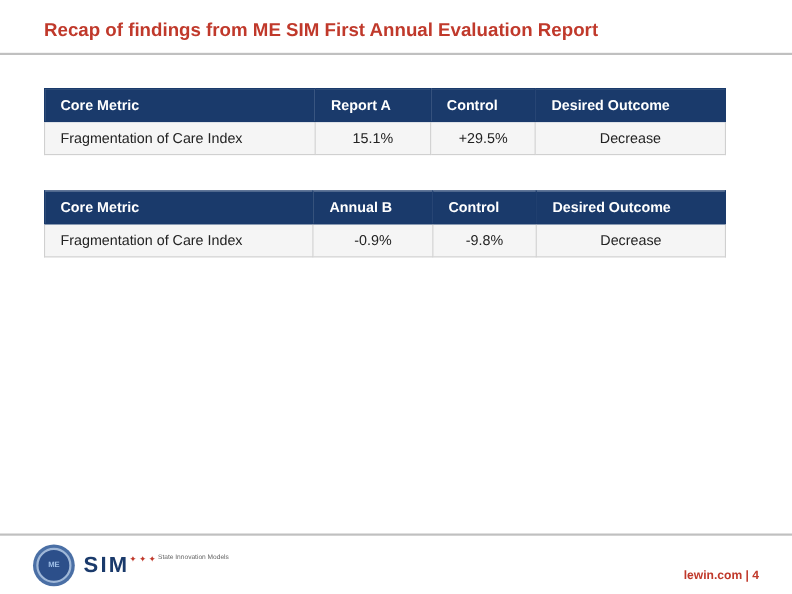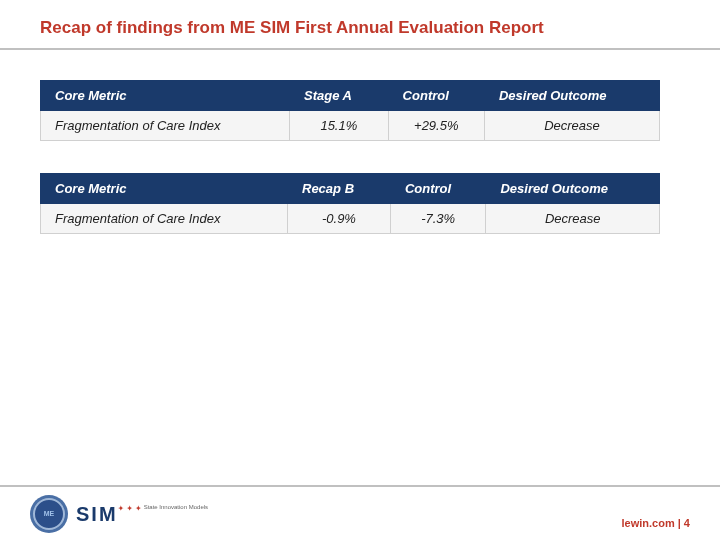--- a/index.html
+++ b/index.html
@@ -26,21 +26,20 @@
     }
     .header-title {
       font-size: 17px;
       font-weight: bold;
       color: #c0392b;
     }
 
     
     .content {
       padding: 30px 40px 0 40px;
-      font-style: italic;
     }
 
     
     .table-wrapper-a {
       margin-bottom: 32px;
     }
     .table-a {
       border-collapse: collapse;
       width: 620px;
     }
@@ -204,51 +203,51 @@
     <div class="header-title">Recap of findings from ME SIM First Annual Evaluation Report</div>
   </div>
 
   <div class="content">
 
     <div class="table-wrapper-a">
       <table class="table-a">
         <thead>
           <tr>
             <th>Core Metric</th>
-            <th>Stage A</th>
+            <th>Report A</th>
             <th>Control</th>
             <th>Desired Outcome</th>
           </tr>
         </thead>
         <tbody>
           <tr>
             <td>Fragmentation of Care Index</td>
             <td class="center">15.1%</td>
             <td class="center">+29.5%</td>
             <td class="center">Decrease</td>
           </tr>
         </tbody>
       </table>
     </div>
 
     <div class="table-wrapper-b">
       <table class="table-b">
         <thead>
           <tr>
             <th>Core Metric</th>
-            <th>Recap B</th>
+            <th>Annual B</th>
             <th>Control</th>
             <th>Desired Outcome</th>
           </tr>
         </thead>
         <tbody>
           <tr>
             <td>Fragmentation of Care Index</td>
             <td class="center">-0.9%</td>
-            <td class="center">-7.3%</td>
+            <td class="center">-9.8%</td>
             <td class="center">Decrease</td>
           </tr>
         </tbody>
       </table>
     </div>
 
   </div>
 
   <div class="footer">
 

